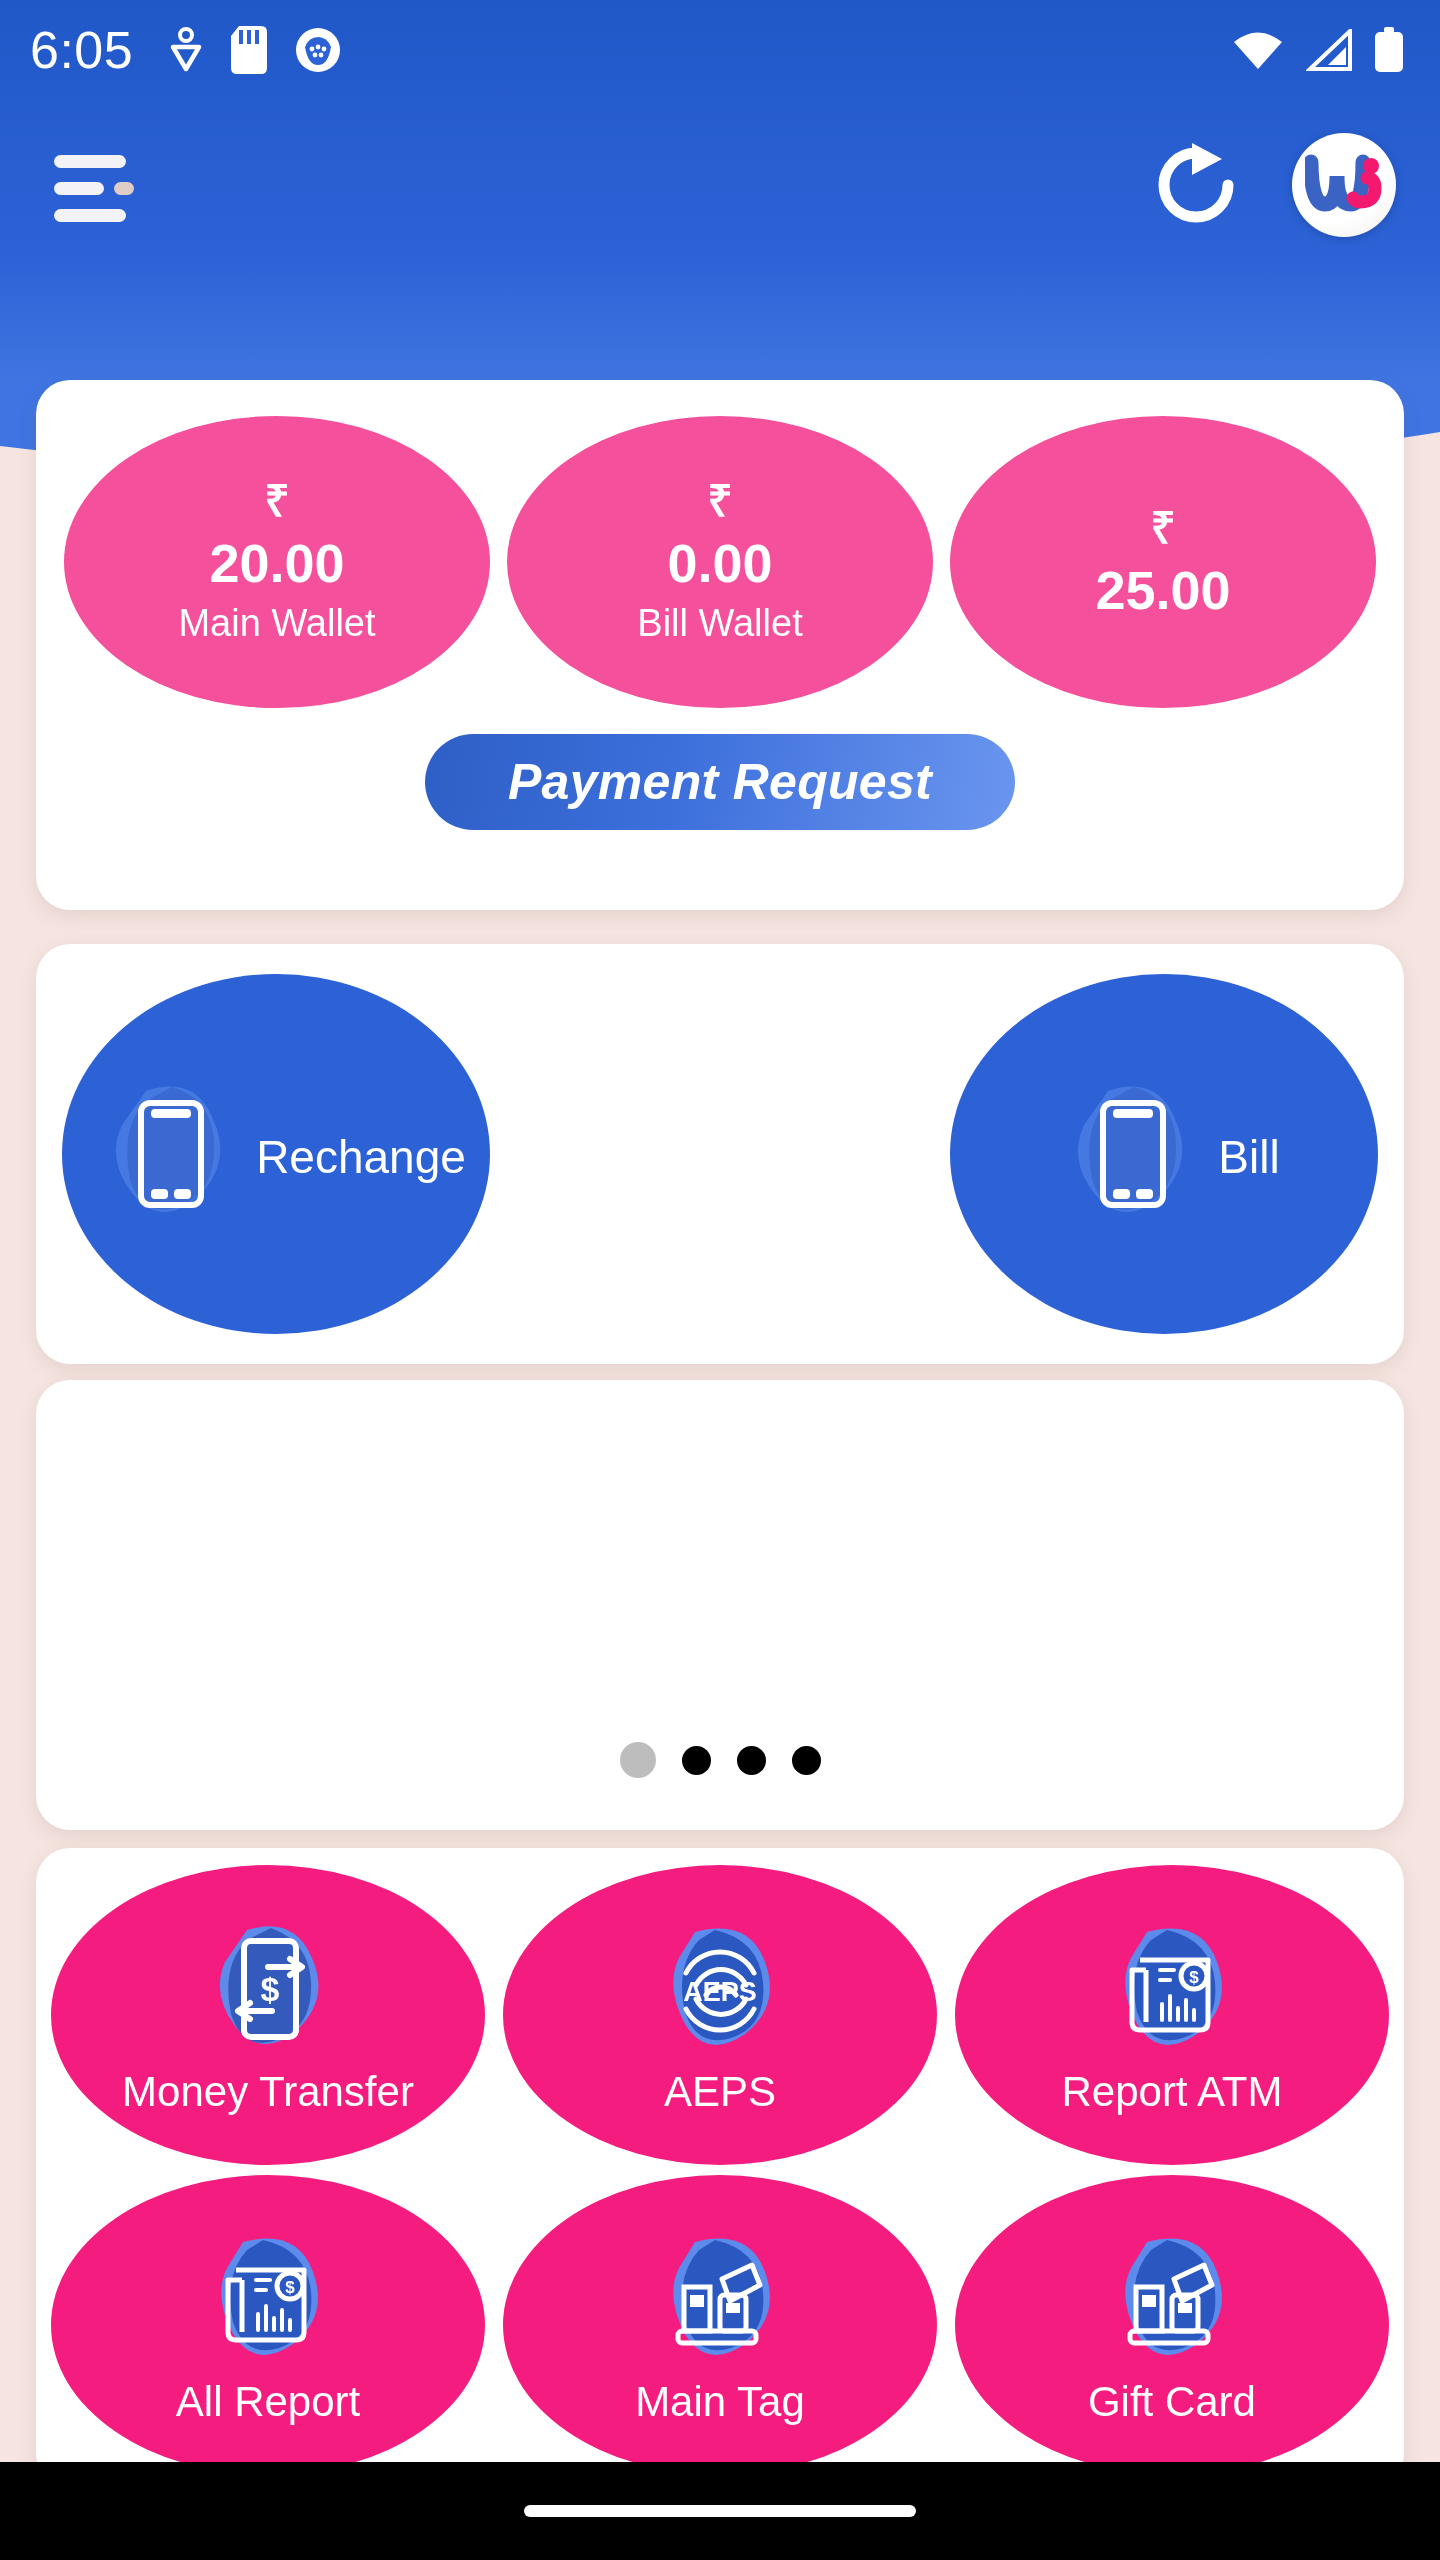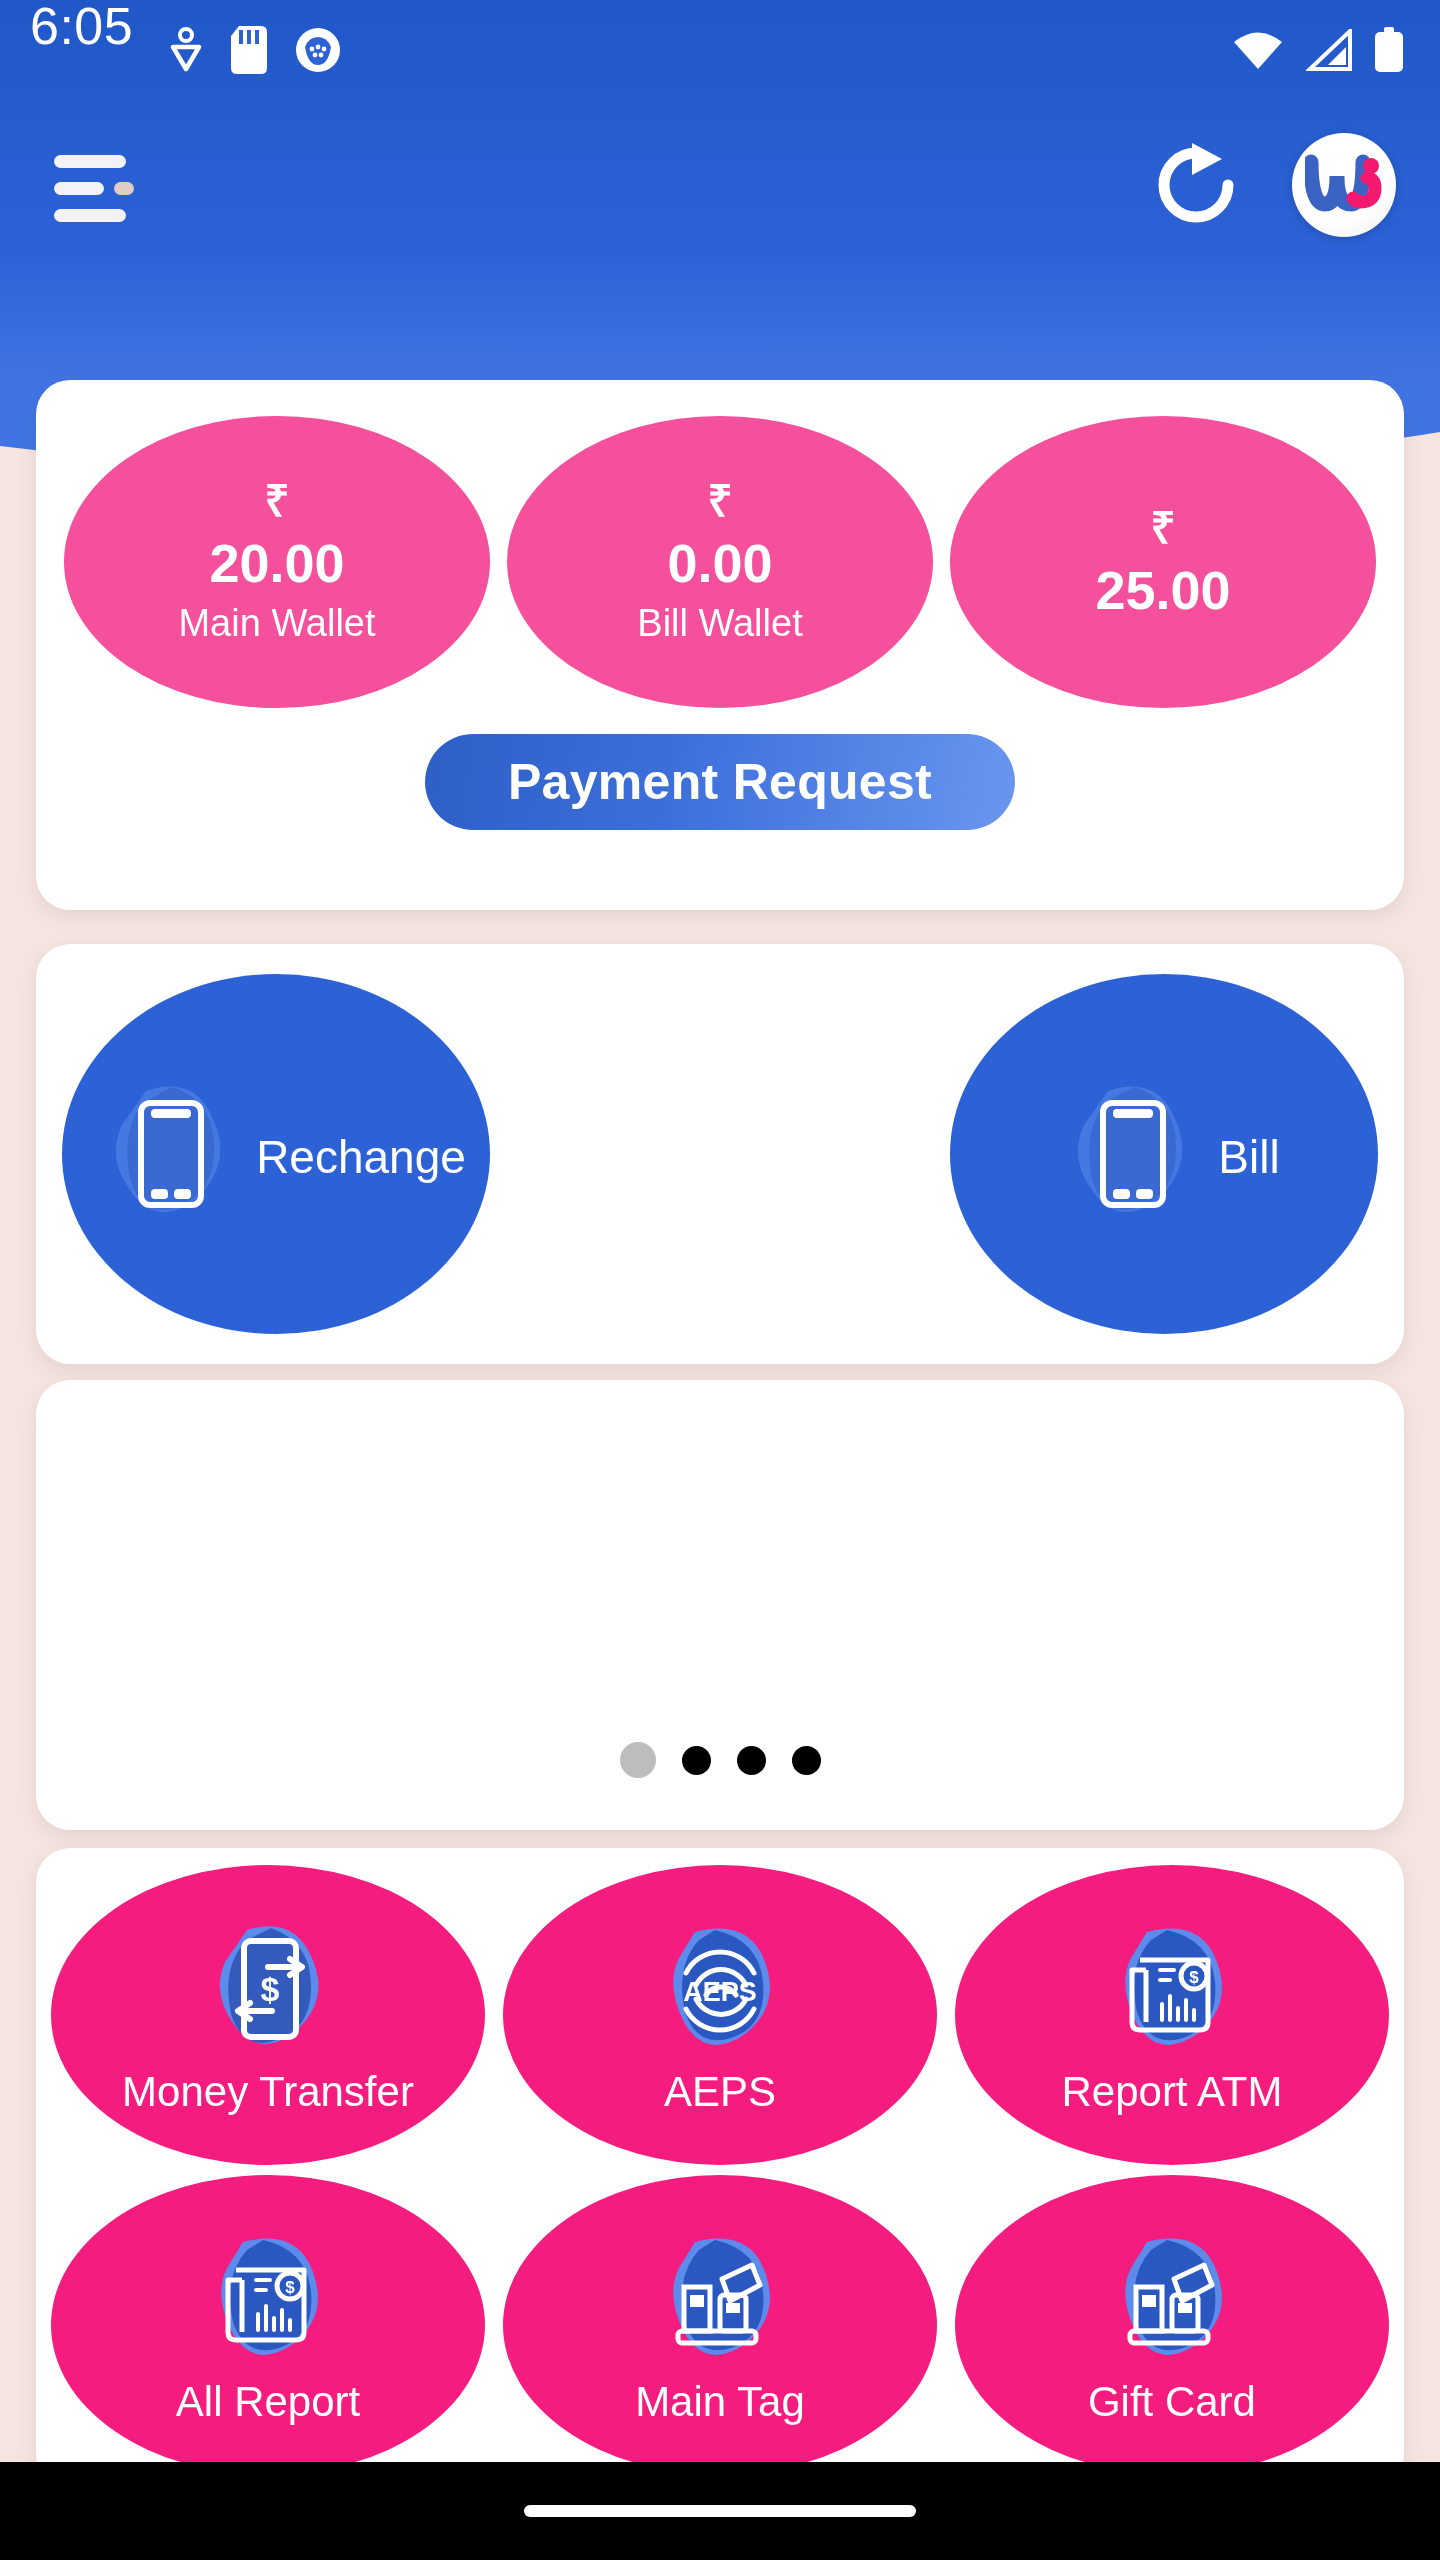--- a/index.html
+++ b/index.html
@@ -18,21 +18,21 @@
     border-bottom-left-radius:0 0; 
     z-index:1;
   }
   .header-curve {
     position:absolute; left:0; top:380px; width:1440px; height:110px; z-index:2;
   }
 
   
   .statusbar {
     position:absolute; left:0; top:0; width:1440px; height:100px;
-    display:flex; z-index:5;
+    display:flex; align-items:center; z-index:5;
     padding:0 36px 0 30px;
   }
   .sb-time {
     color:#fff; font-size:52px; font-weight:400; letter-spacing:0.5px;
     line-height:1;
   }
   .sb-left-icons { display:flex; align-items:center; gap:28px; margin-left:36px; }
   .sb-right { margin-left:auto; display:flex; align-items:center; gap:22px; }
   .sb-ic { display:block; }
 
@@ -91,20 +91,21 @@
   }
 
   .pay-req-wrap { display:flex; justify-content:center; margin-top:26px; }
   .pay-req-btn {
     width:590px; height:96px; border-radius:48px;
     background:linear-gradient(100deg,#2e5fc6 0%,#3d6fdb 42%,#6a96ef 100%);
     color:#fff; font-size:50px; font-weight:700;
     display:flex; align-items:center; justify-content:center;
     border:none; cursor:pointer; letter-spacing:0.3px;
     font-family:"Liberation Sans", sans-serif;
+    font-style:italic;
   }
 
   
   .svc-row {
     display:flex; justify-content:space-between; align-items:center;
     height:100%; padding:0 26px;
   }
   .svc-ellipse {
     width:428px; height:360px; border-radius:50%;
     background:#2c62d6;

